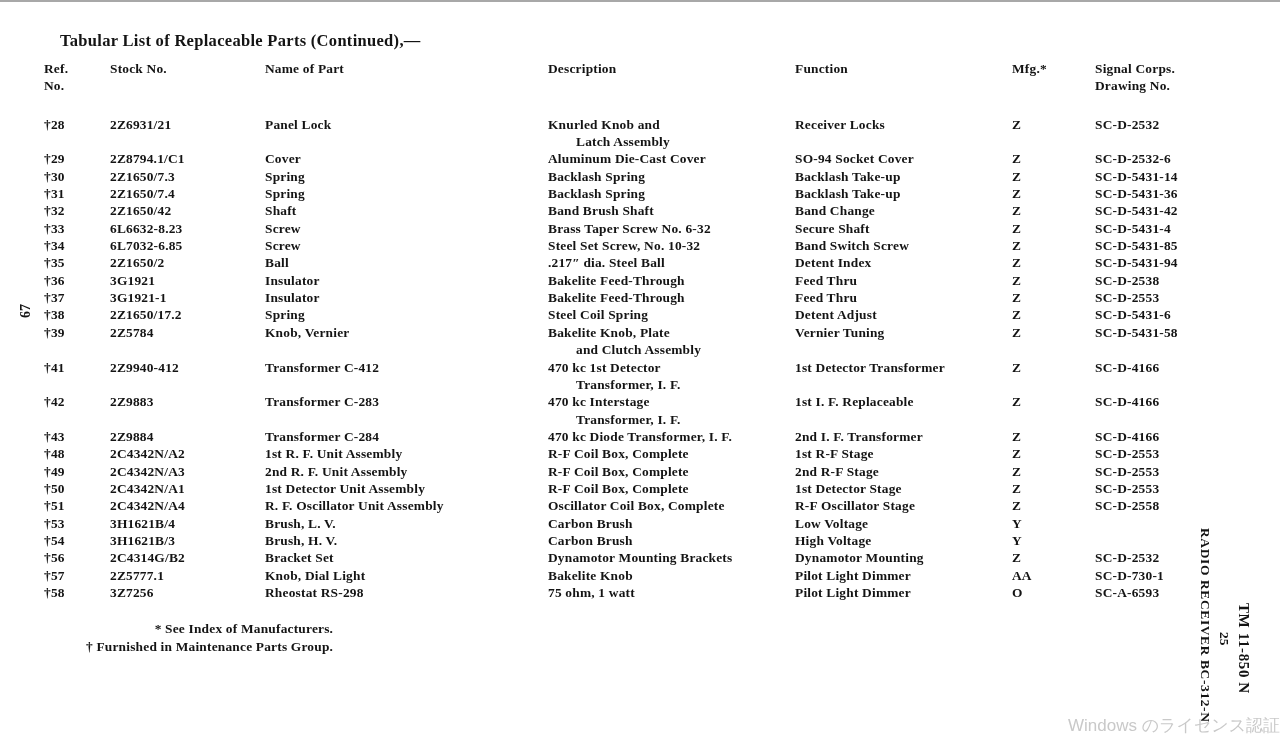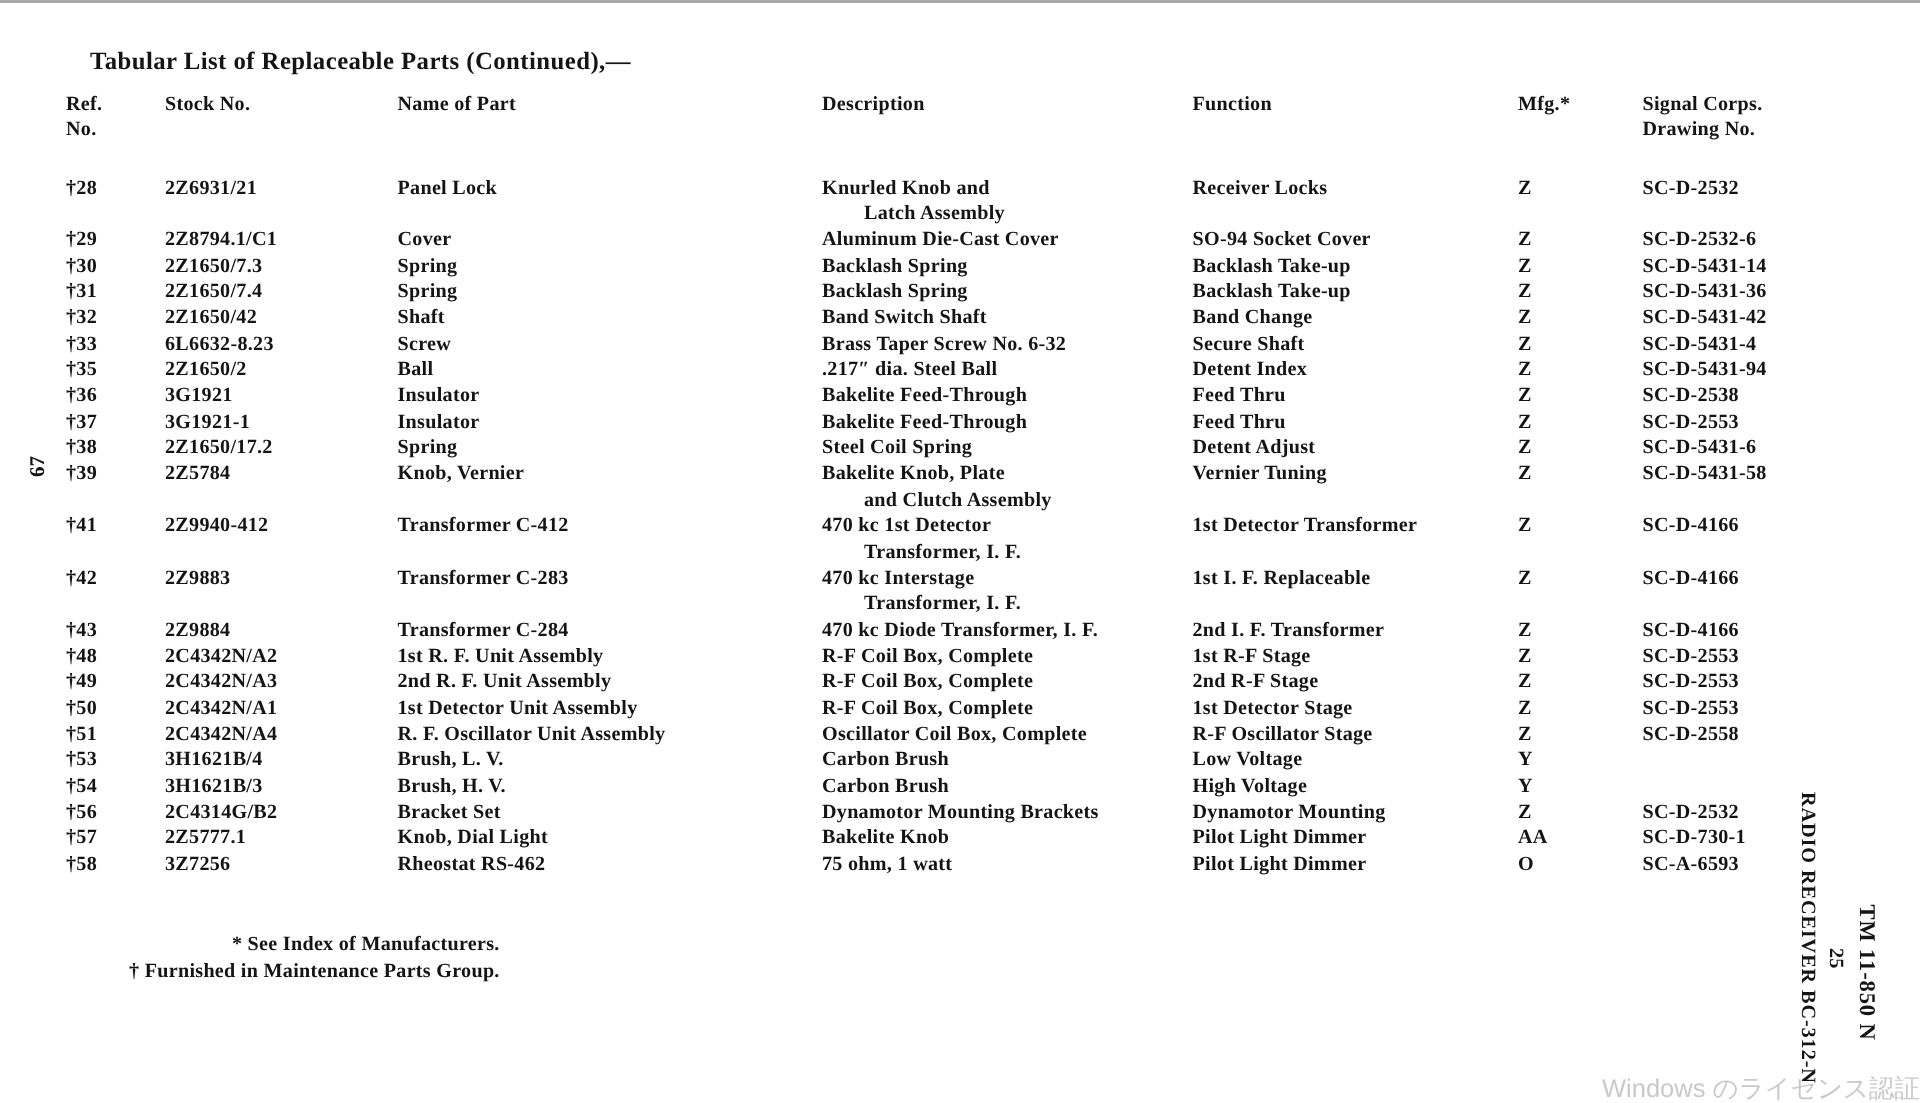--- a/index.html
+++ b/index.html
@@ -173,38 +173,49 @@
           </td>
           <td>Backlash Take-up</td>
           <td class="cell-mfg">Z</td>
           <td>SC-D-5431-36</td>
         </tr>
         <tr>
           <td>†32</td>
           <td>2Z1650/42</td>
           <td>Shaft</td>
           <td class="cell-desc">
-            <span class="dline">Band Switch Shaft</span>
+            <span class="dline">Band Brush Shaft</span>
           </td>
           <td>Band Change</td>
           <td class="cell-mfg">Z</td>
           <td>SC-D-5431-42</td>
         </tr>
         <tr>
           <td>†33</td>
           <td>6L6632-8.23</td>
           <td>Screw</td>
           <td class="cell-desc">
             <span class="dline">Brass Taper Screw No. 6-32</span>
           </td>
           <td>Secure Shaft</td>
           <td class="cell-mfg">Z</td>
           <td>SC-D-5431-4</td>
         </tr>
         <tr>
+          <td>†34</td>
+          <td>6L7032-6.85</td>
+          <td>Screw</td>
+          <td class="cell-desc">
+            <span class="dline">Steel Set Screw, No. 10-32</span>
+          </td>
+          <td>Band Switch Screw</td>
+          <td class="cell-mfg">Z</td>
+          <td>SC-D-5431-85</td>
+        </tr>
+        <tr>
           <td>†35</td>
           <td>2Z1650/2</td>
           <td>Ball</td>
           <td class="cell-desc">
             <span class="dline">.217″ dia. Steel Ball</span>
           </td>
           <td>Detent Index</td>
           <td class="cell-mfg">Z</td>
           <td>SC-D-5431-94</td>
         </tr>
@@ -372,21 +383,21 @@
           <td class="cell-desc">
             <span class="dline">Bakelite Knob</span>
           </td>
           <td>Pilot Light Dimmer</td>
           <td class="cell-mfg">AA</td>
           <td>SC-D-730-1</td>
         </tr>
         <tr>
           <td>†58</td>
           <td>3Z7256</td>
-          <td>Rheostat RS-462</td>
+          <td>Rheostat RS-298</td>
           <td class="cell-desc">
             <span class="dline">75 ohm, 1 watt</span>
           </td>
           <td>Pilot Light Dimmer</td>
           <td class="cell-mfg">O</td>
           <td>SC-A-6593</td>
         </tr>
       </tbody>
   </table>
 </div>

